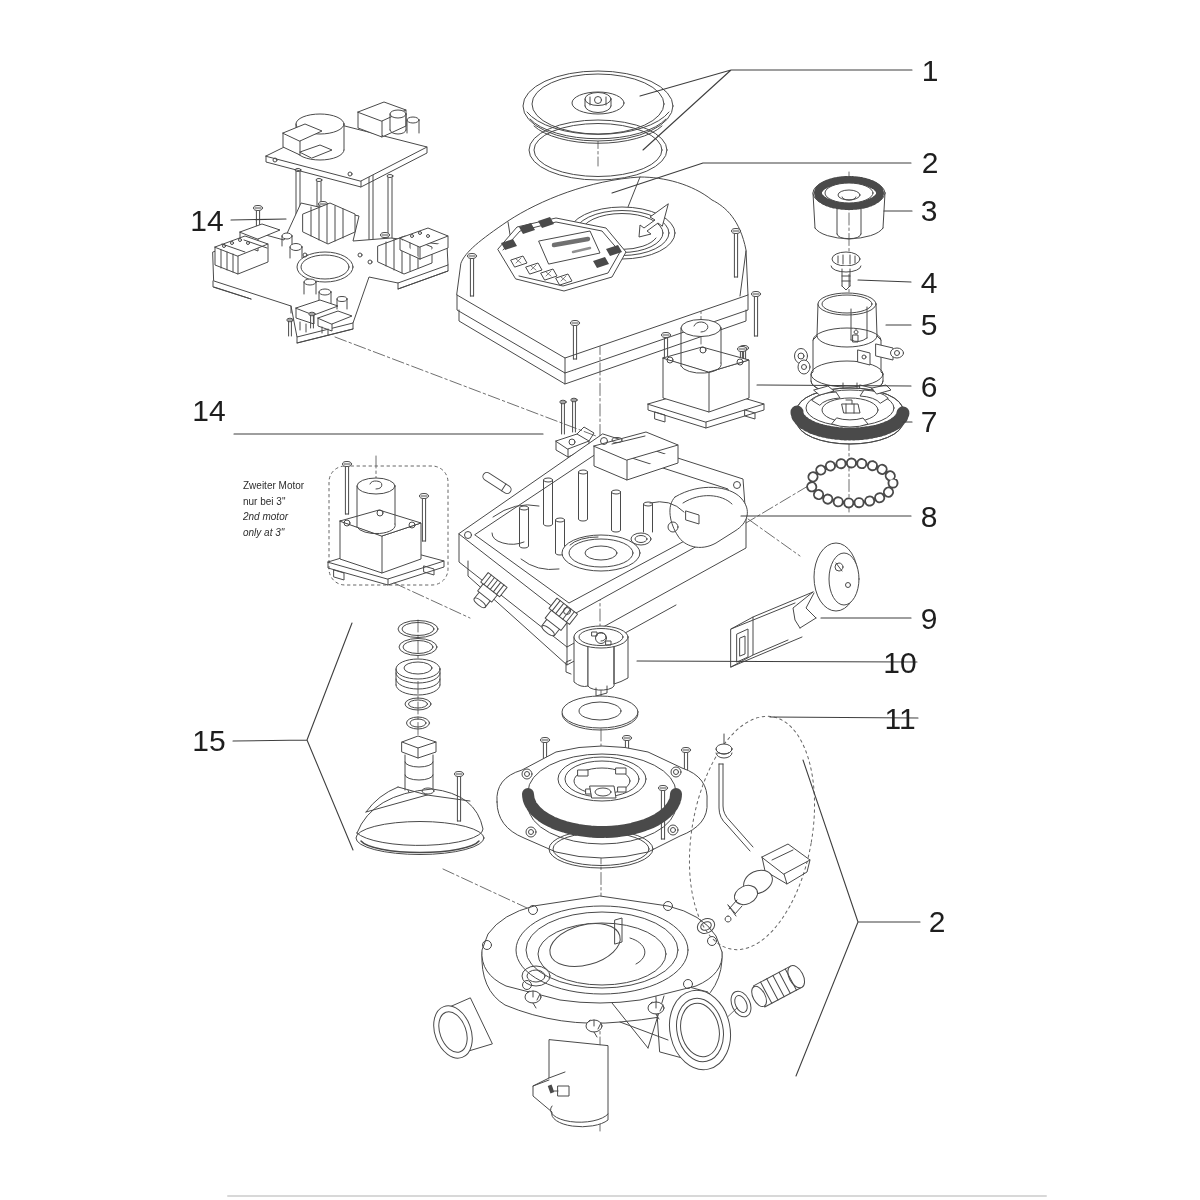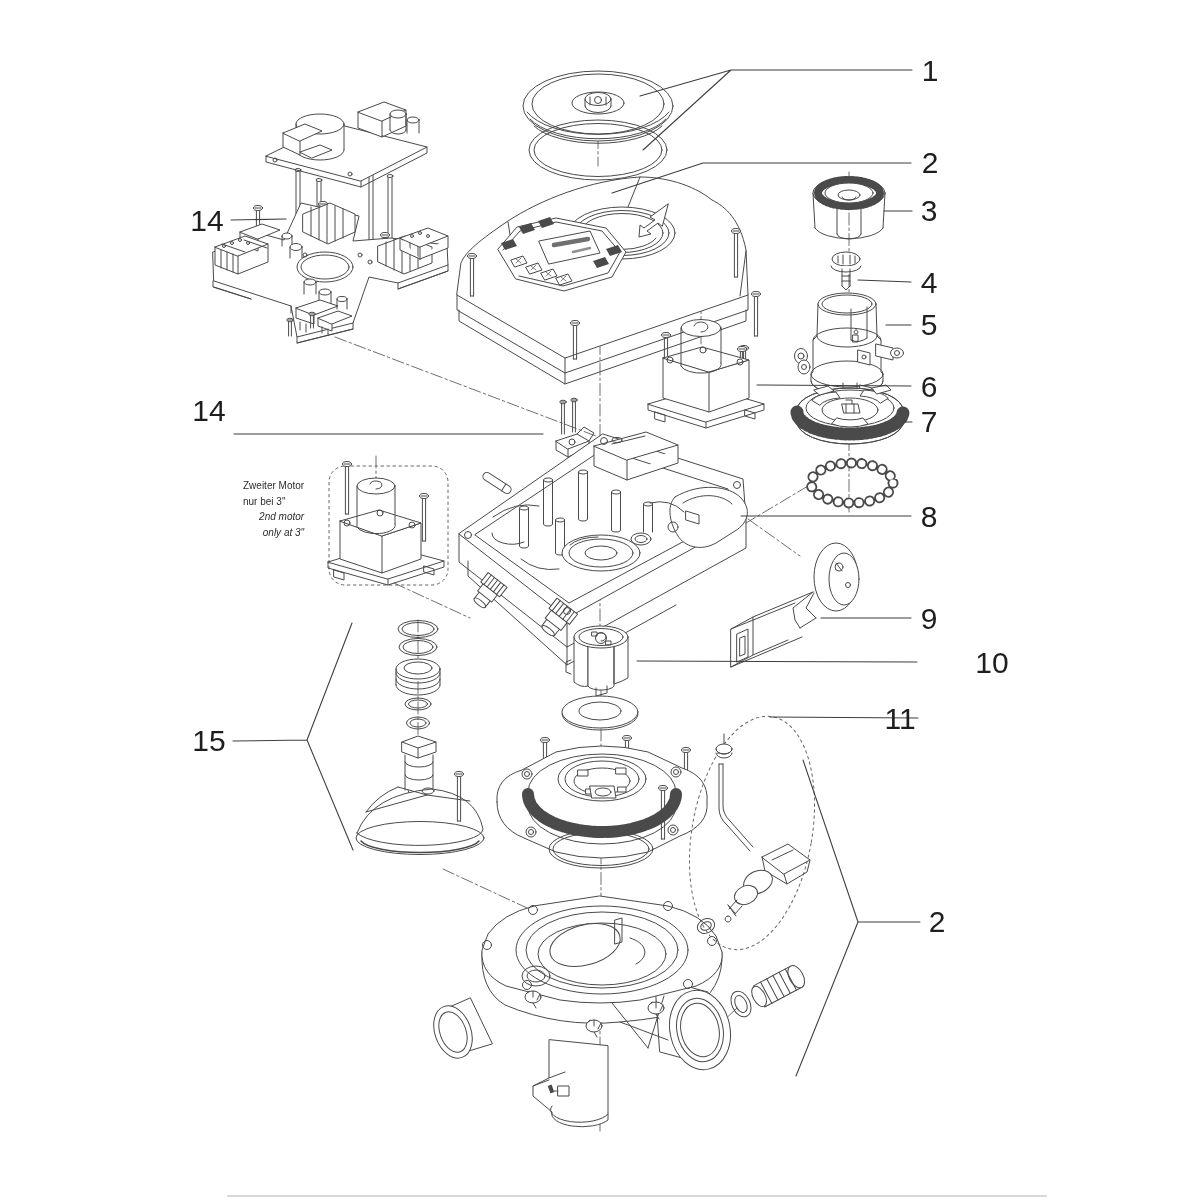--- a/index.html
+++ b/index.html
@@ -18,21 +18,21 @@
   #art .knurl{stroke-width:8;stroke-dasharray:1 2.6;}
   #art .balls1{stroke-width:11;stroke-dasharray:0.1 10.4;}
   #art .balls2{stroke:#fff;stroke-width:7.2;stroke-dasharray:0.1 10.4;}
   #art .seg{stroke-width:12;stroke-dasharray:11 2.5;}
   #art .lead{stroke:#3f3f3f;stroke-width:1.1;}
   #art .div{stroke:#d8d8d8;stroke-width:2;}
   #art text{stroke:none;}
   .callout{position:absolute;transform:translate(-50%,-50%);font-size:30px;color:#1e1e1e;
            letter-spacing:0;white-space:nowrap;}
   .note{position:absolute;left:243px;top:464px;font-size:10px;line-height:15.5px;color:#2d2d2d;margin-top:14px;}
-  .note .it{font-style:italic;text-align:right;}
+  .note .it{font-style:italic;}
 </style>
 </head>
 <body>
 
 <div id="stage">
 
 <svg id="art" width="1200" height="1200" viewBox="0 0 1200 1200">
 
   <defs>
     <g id="sch">
@@ -532,21 +532,21 @@
 
 <div class="callout" style="left:930px;top:71px">1</div>
 <div class="callout" style="left:930px;top:163px">2</div>
 <div class="callout" style="left:929px;top:211px">3</div>
 <div class="callout" style="left:929px;top:283px">4</div>
 <div class="callout" style="left:929px;top:325px">5</div>
 <div class="callout" style="left:929px;top:387px">6</div>
 <div class="callout" style="left:929px;top:422px">7</div>
 <div class="callout" style="left:929px;top:517px">8</div>
 <div class="callout" style="left:929px;top:619px">9</div>
-<div class="callout" style="left:992px;top:663px">10</div>
+<div class="callout" style="left:900px;top:663px">10</div>
 <div class="callout" style="left:900px;top:719px">11</div>
 <div class="callout" style="left:937px;top:922px">2</div>
 <div class="callout" style="left:207px;top:221px">14</div>
 <div class="callout" style="left:209px;top:411px">14</div>
 <div class="callout" style="left:209px;top:741px">15</div>
 
 <div class="note">
   <div>Zweiter Motor</div>
   <div>nur bei 3"</div>
   <div class="it">2nd motor</div>

